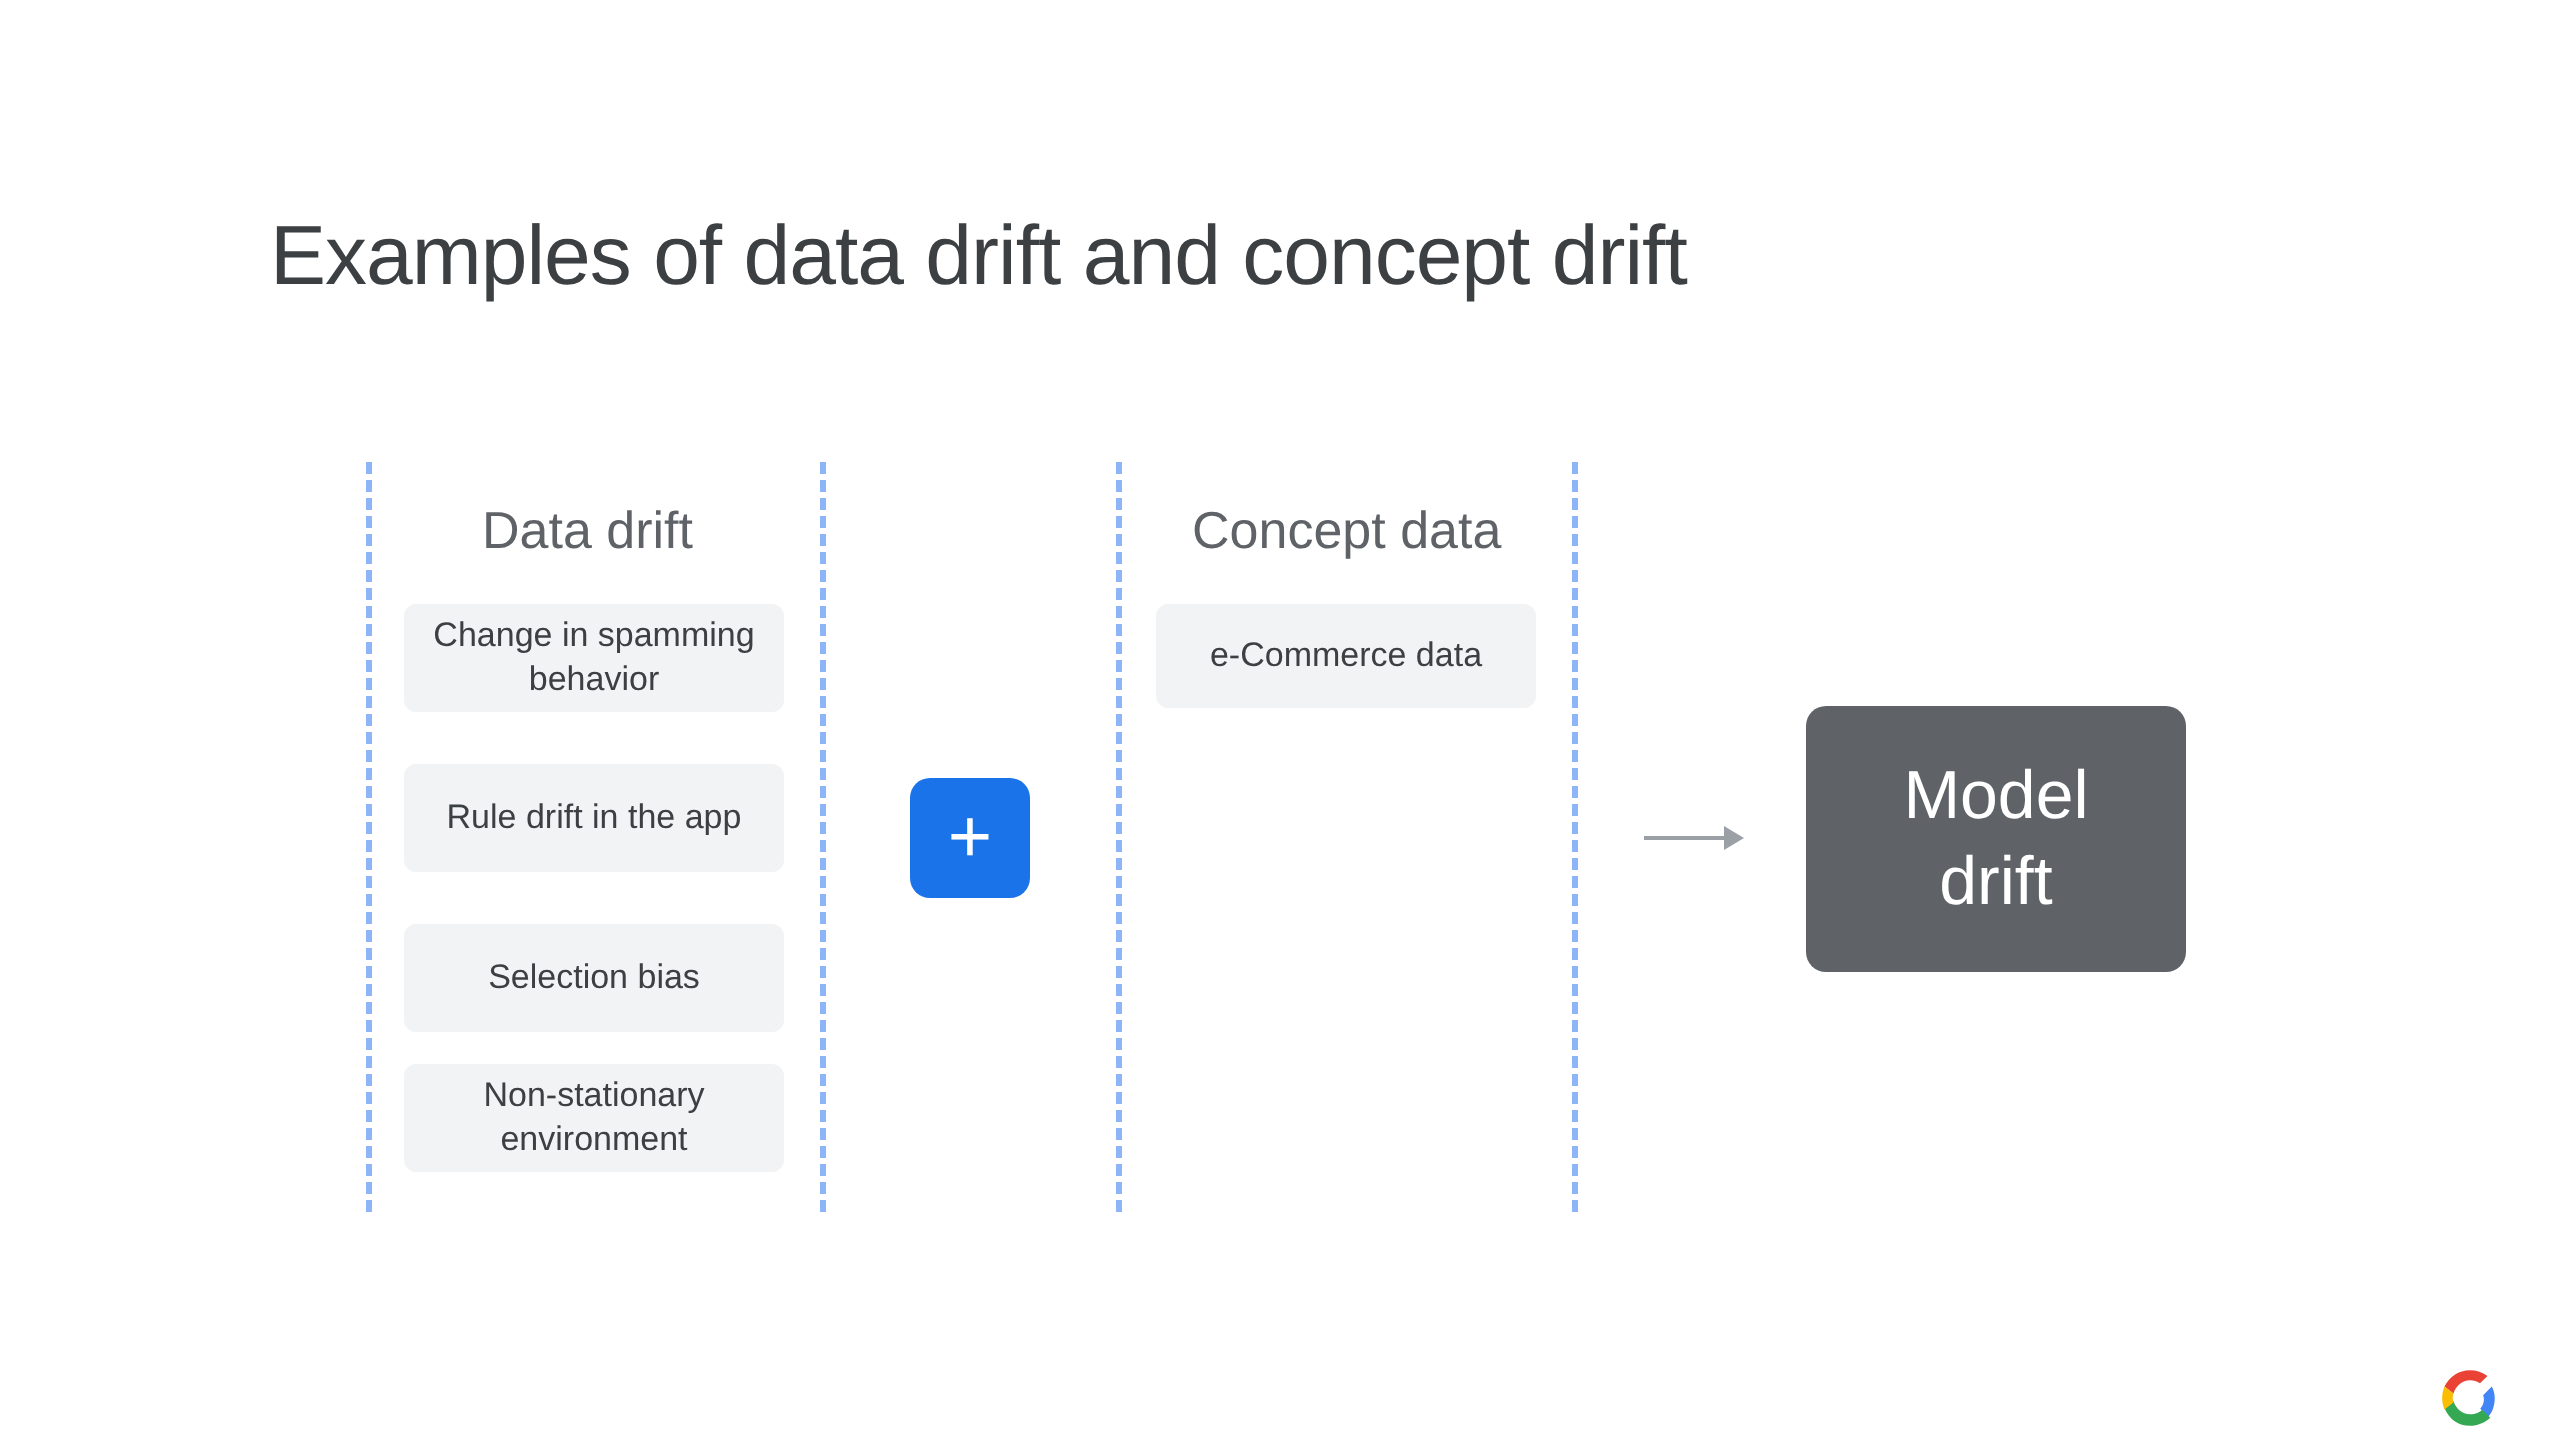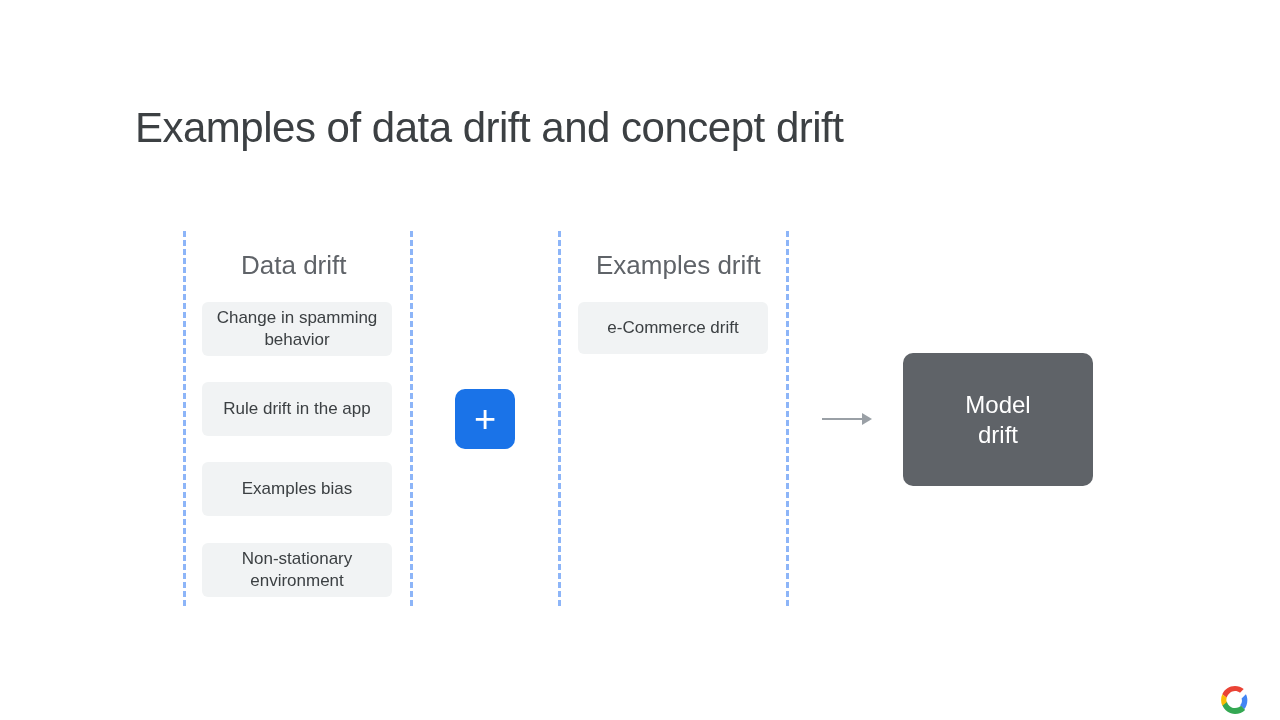--- a/index.html
+++ b/index.html
@@ -5,44 +5,44 @@
   * { box-sizing: border-box; margin: 0; padding: 0; }
   html, body { width: 1280px; height: 720px; background: #fff; font-family: "Google Sans", "Helvetica Neue", Arial, sans-serif; color: #202124; overflow: hidden; }
   .slide { position: relative; width: 1280px; height: 720px; margin-top: 26px; }
   .title { position: absolute; left: 135px; top: 78px; font-size: 42px; font-weight: 400; color: #3c4043; letter-spacing: -0.5px; }
   .dashed { position: absolute; top: 205px; height: 375px; border-left: 3px dashed #4285f4; opacity: 0.6; }
   .col-heading { position: absolute; font-size: 26px; color: #5f6368; font-weight: 400; }
   .card { position: absolute; width: 190px; background: #f1f3f4; border-radius: 6px; display: flex; align-items: center; justify-content: center; text-align: center; color: #3c4043; font-size: 17px; line-height: 1.3; padding: 12px 8px; }
   .plus { position: absolute; width: 60px; height: 60px; border-radius: 10px; background: #1a73e8; color: #fff; display: flex; align-items: center; justify-content: center; font-size: 38px; font-weight: 400; }
   .arrow { position: absolute; width: 48px; height: 2px; background: #9aa0a6; }
   .arrow::after { content: ""; position: absolute; right: -2px; top: -5px; border-left: 10px solid #9aa0a6; border-top: 6px solid transparent; border-bottom: 6px solid transparent; }
-  .model-box { position: absolute; width: 190px; height: 133px; background: #5f6368; border-radius: 10px; color: #fff; font-size: 24px; line-height: 1.25; display: flex; align-items: center; justify-content: center; text-align: center; font-weight: 500; }
+  .model-box { position: absolute; width: 190px; height: 133px; background: #5f6368; border-radius: 10px; color: #fff; font-size: 34px; line-height: 1.25; display: flex; align-items: center; justify-content: center; text-align: center; font-weight: 500; }
   .logo { position: absolute; right: 28px; bottom: 28px; }
 </style>
 </head>
 <body>
 <div class="slide">
 
   <div class="title">Examples of data drift and concept drift</div>
 
   <div class="dashed" style="left:183px"></div>
   <div class="dashed" style="left:410px"></div>
   <div class="dashed" style="left:558px"></div>
   <div class="dashed" style="left:786px"></div>
 
   <div class="col-heading" style="left:241px; top:224px">Data drift</div>
   <div class="card" style="left:202px; top:276px; height:54px">Change in spamming behavior</div>
   <div class="card" style="left:202px; top:356px; height:54px">Rule drift in the app</div>
-  <div class="card" style="left:202px; top:436px; height:54px">Examples bias</div>
-  <div class="card" style="left:202px; top:517px; height:54px">Non-stationary environment</div>
+  <div class="card" style="left:202px; top:436px; height:54px">Selection bias</div>
+  <div class="card" style="left:202px; top:506px; height:54px">Non-stationary environment</div>
 
   <div class="plus" style="left:455px; top:363px">+</div>
 
-  <div class="col-heading" style="left:596px; top:224px">Examples drift</div>
-  <div class="card" style="left:578px; top:276px; height:52px">e-Commerce drift</div>
+  <div class="col-heading" style="left:596px; top:224px">Concept data</div>
+  <div class="card" style="left:578px; top:276px; height:52px">e-Commerce data</div>
 
   <div class="arrow" style="left:822px; top:392px"></div>
 
   <div class="model-box" style="left:903px; top:327px; white-space:pre-line">Model
 drift</div>
 
   <div class="logo">
     <svg width="34" height="28" viewBox="0 0 44 36">
       <path fill="#EA4335" d="M28.5 8.5l4.8-4.8C30 1.3 26.2 0 22 0 14.7 0 8.4 4.3 5.5 10.6l5.8 4.5C12.8 10.2 17 6.5 22 6.5c2.4 0 4.6.8 6.5 2z"></path>
       <path fill="#4285F4" d="M38 18c0-2.7-.7-5.2-1.9-7.4l-5.6 5.6c.3.9.5 1.8.5 2.8 0 2.3-.9 4.4-2.4 5.9l5.2 5.2C36.5 27.3 38 22.9 38 18z"></path>

